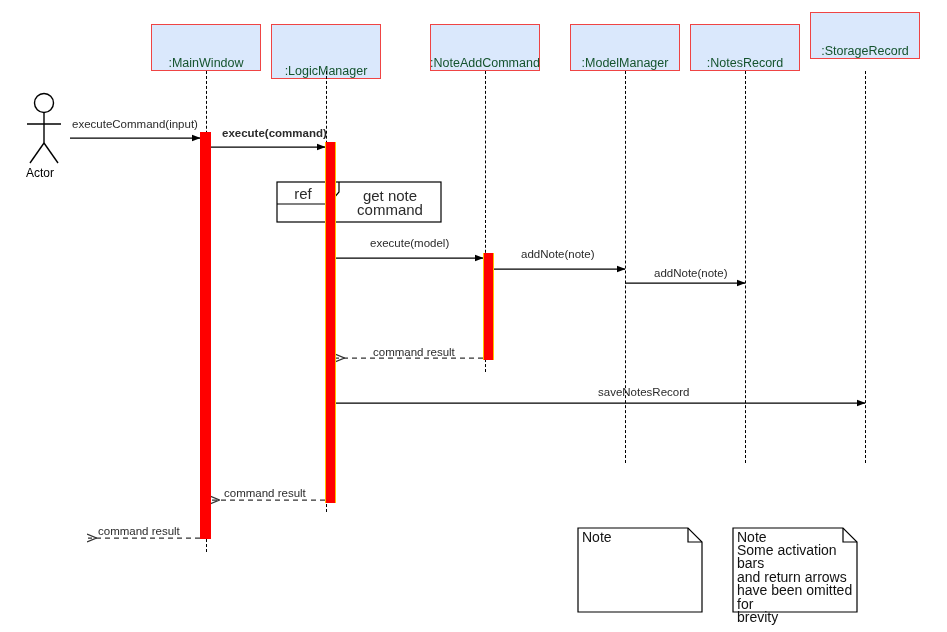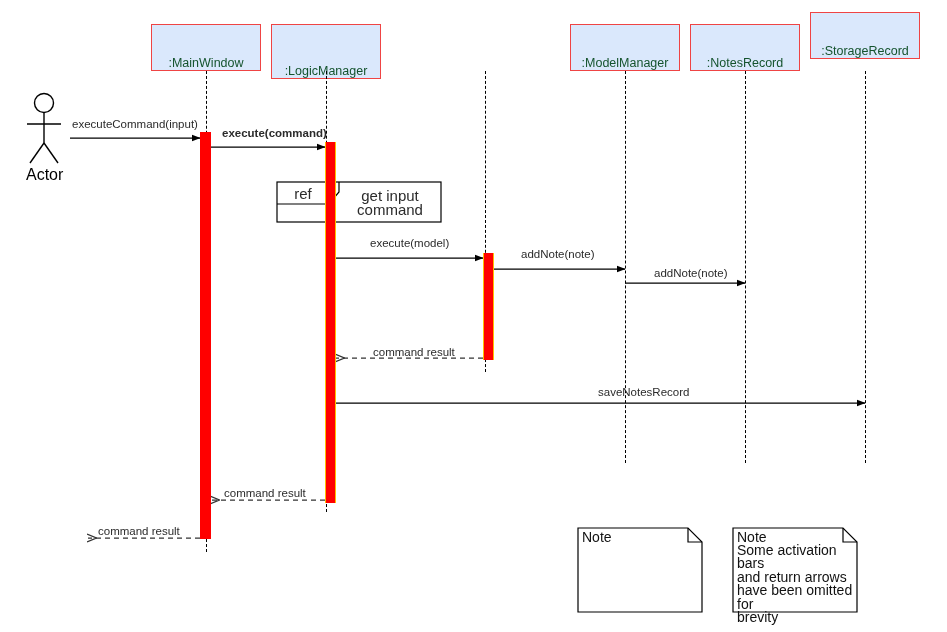--- a/index.html
+++ b/index.html
@@ -13,21 +13,21 @@
     position:absolute;background:#dae8fc;border:1px solid #ef4444;
     box-sizing:border-box;display:flex;align-items:flex-end;justify-content:center;
     font-size:12.5px;color:#14532d;text-align:center;line-height:1.15;
   }
   .lifeline{position:absolute;width:0;border-left:1.4px dashed #000;}
   .activation{position:absolute;background:#ff0000;box-sizing:border-box;}
   .activation.hl{border-left:1.5px solid #ffc000;border-right:1.5px solid #ffc000;}
   .msglabel{position:absolute;font-size:11.5px;color:#2b2b2b;white-space:pre;}
   .notetext{position:absolute;font-size:14px;line-height:13.4px;color:#111;white-space:pre-line;}
   .reftext{position:absolute;font-size:15px;color:#2b2b2b;text-align:center;white-space:pre-line;line-height:13.5px;}
-  .actorlabel{position:absolute;font-size:16px;color:#000;text-align:center;}
+  .actorlabel{position:absolute;font-size:12px;color:#000;text-align:center;}
   svg{position:absolute;left:0;top:0;overflow:visible;}
 </style>
 </head>
 <body>
 
 <div id="diagram">
     <svg width="947" height="632">
       <defs>
         <marker id="solidArrow" viewBox="0 0 10 10" refX="9.2" refY="5" markerWidth="7" markerHeight="7" orient="auto-start-reverse">
           <path d="M 0 1.2 L 10 5 L 0 8.8 z" fill="#000"></path>
@@ -58,36 +58,39 @@
       <path d="M 843 528 L 843 542 L 857 542" fill="none" stroke="#000" stroke-width="1.2"></path>
     </svg>
     <div class="participant" style="left: 151px; top: 24px; width: 110px; height: 47px;">
       <span>:MainWindow</span>
     </div>
     <div class="lifeline" style="left: 206px; top: 71px; height: 481px;"></div>
     <div class="participant" style="left: 271px; top: 24px; width: 110px; height: 55px;">
       <span>:LogicManager</span>
     </div>
     <div class="lifeline" style="left: 326px; top: 71px; height: 441px;"></div>
+    <div class="participant" style="left: 430px; top: 24px; width: 110px; height: 47px;">
+      <span>:NoteAddCommand</span>
+    </div>
     <div class="lifeline" style="left: 485px; top: 71px; height: 301px;"></div>
     <div class="participant" style="left: 570px; top: 24px; width: 110px; height: 47px;">
       <span>:ModelManager</span>
     </div>
     <div class="lifeline" style="left: 625px; top: 71px; height: 392px;"></div>
     <div class="participant" style="left: 690px; top: 24px; width: 110px; height: 47px;">
       <span>:NotesRecord</span>
     </div>
     <div class="lifeline" style="left: 745px; top: 71px; height: 392px;"></div>
     <div class="participant" style="left: 810px; top: 12px; width: 110px; height: 47px;">
       <span>:StorageRecord</span>
     </div>
     <div class="lifeline" style="left: 865px; top: 71px; height: 392px;"></div>
     <div class="actorlabel" style="left: 26px; top: 166px;">Actor</div>
     <div class="reftext" style="left: 277px; top: 187px; width: 52px;">ref</div>
-    <div class="reftext" style="left: 341px; top: 189px; width: 98px;">get input
+    <div class="reftext" style="left: 341px; top: 189px; width: 98px;">get note
 command</div>
     <div class="activation" style="left: 200px; top: 132px; width: 11px; height: 407px;"></div>
     <div class="activation hl" style="left: 325px; top: 142px; width: 11px; height: 361px;"></div>
     <div class="activation hl" style="left: 483px; top: 253px; width: 11px; height: 107px;"></div>
     <div class="msglabel" style="left: 72px; top: 118px;">executeCommand(input)</div>
     <div class="msglabel" style="left: 222px; top: 127px; font-weight: bold;">execute(command)</div>
     <div class="msglabel" style="left: 370px; top: 237px;">execute(model)</div>
     <div class="msglabel" style="left: 521px; top: 248px;">addNote(note)</div>
     <div class="msglabel" style="left: 654px; top: 267px;">addNote(note)</div>
     <div class="msglabel" style="left: 373px; top: 346px;">command result</div>

